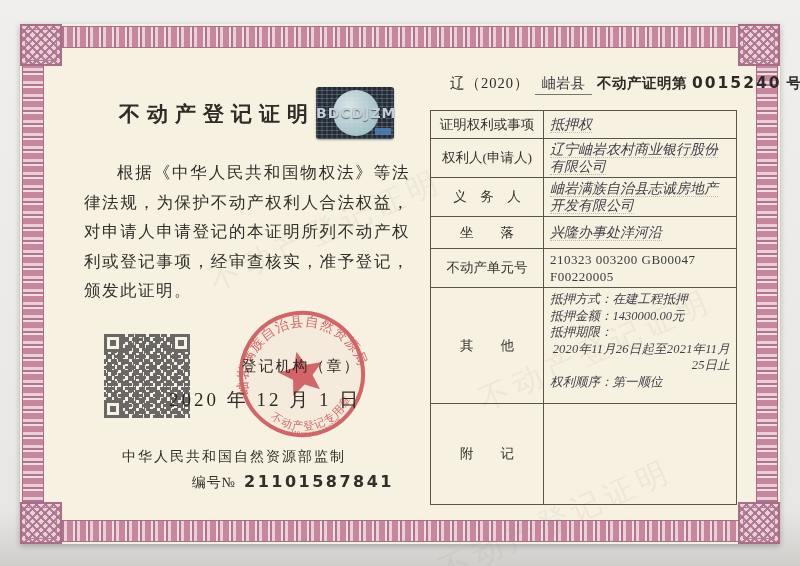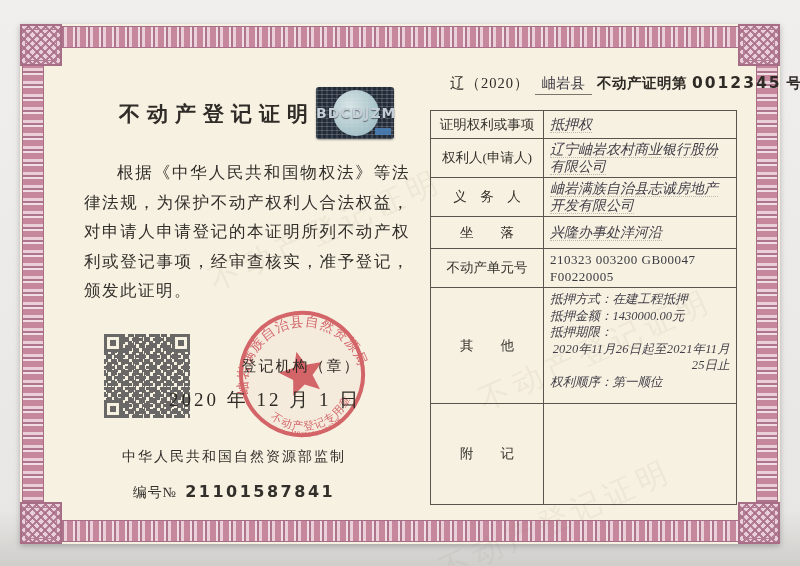--- a/index.html
+++ b/index.html
@@ -78,21 +78,21 @@
   .finder::after{content:"";position:absolute;left:3px;top:3px;width:6px;height:6px;background:#565656;}
   .finder.f-tl{left:0;top:0;} .finder.f-tr{right:0;top:0;} .finder.f-bl{left:0;bottom:0;}
   .seal{position:absolute;left:228px;top:300px;width:148px;height:148px;
         transform:rotate(-14deg);opacity:.82;mix-blend-mode:multiply;}
   .issuer{position:absolute;left:206px;top:357px;width:190px;text-align:center;
           font-size:15px;letter-spacing:2px;color:#2e2a25;}
   .issue-date{position:absolute;left:140px;top:387px;width:250px;text-align:center;
           font-size:19px;letter-spacing:3px;color:#2e2a25;}
   .made-by{position:absolute;left:74px;top:448px;width:320px;text-align:center;
           font-size:14px;letter-spacing:2px;color:#33302b;}
-  .serial-line{position:absolute;left:74px;top:482px;width:320px;text-align:center;color:#33302b;}
+  .serial-line{position:absolute;left:74px;top:472px;width:320px;text-align:right;color:#33302b;}
   .serial-line .lbl{font-size:14px;letter-spacing:1px;margin-right:8px;}
   .serial-line .num{font-family:"DejaVu Sans",sans-serif;font-size:16px;font-weight:bold;letter-spacing:2.5px;}
   
   .doc-no{
     position:absolute;left:424px;top:74px;width:330px;
     display:flex;align-items:baseline;gap:5px;white-space:nowrap;color:#2e2a25;margin-left:26px;
   }
   .doc-no .pre{font-size:14.5px;letter-spacing:1px;}
   .doc-no .region{font-size:14.5px;padding:0 7px 1px 7px;border-bottom:1px solid #7a746b;color:#3f3c44;}
   .doc-no .mid{font-size:14.5px;font-weight:bold;letter-spacing:.5px;}
@@ -172,21 +172,21 @@
   <div class="issue-date">2020 年 12 月 1 日</div>
   <div class="made-by">中华人民共和国自然资源部监制</div>
   <div class="serial-line">
     <span class="lbl">编号№</span><span class="num">21101587841</span>
   </div>
 
   <div class="doc-no">
     <span class="pre">辽（2020）</span>
     <span class="region">岫岩县</span>
     <span class="mid">不动产证明第</span>
-    <span class="num">0012345</span>
+    <span class="num">0015240</span>
     <span class="suf">号</span>
   </div>
 
   <table class="cert">
     <tbody>
         <tr class="r1">
       <td class="lab">证明权利或事项</td>
       <td class="val"><span class="u">抵押权</span></td>
     </tr>
     <tr class="r2">

